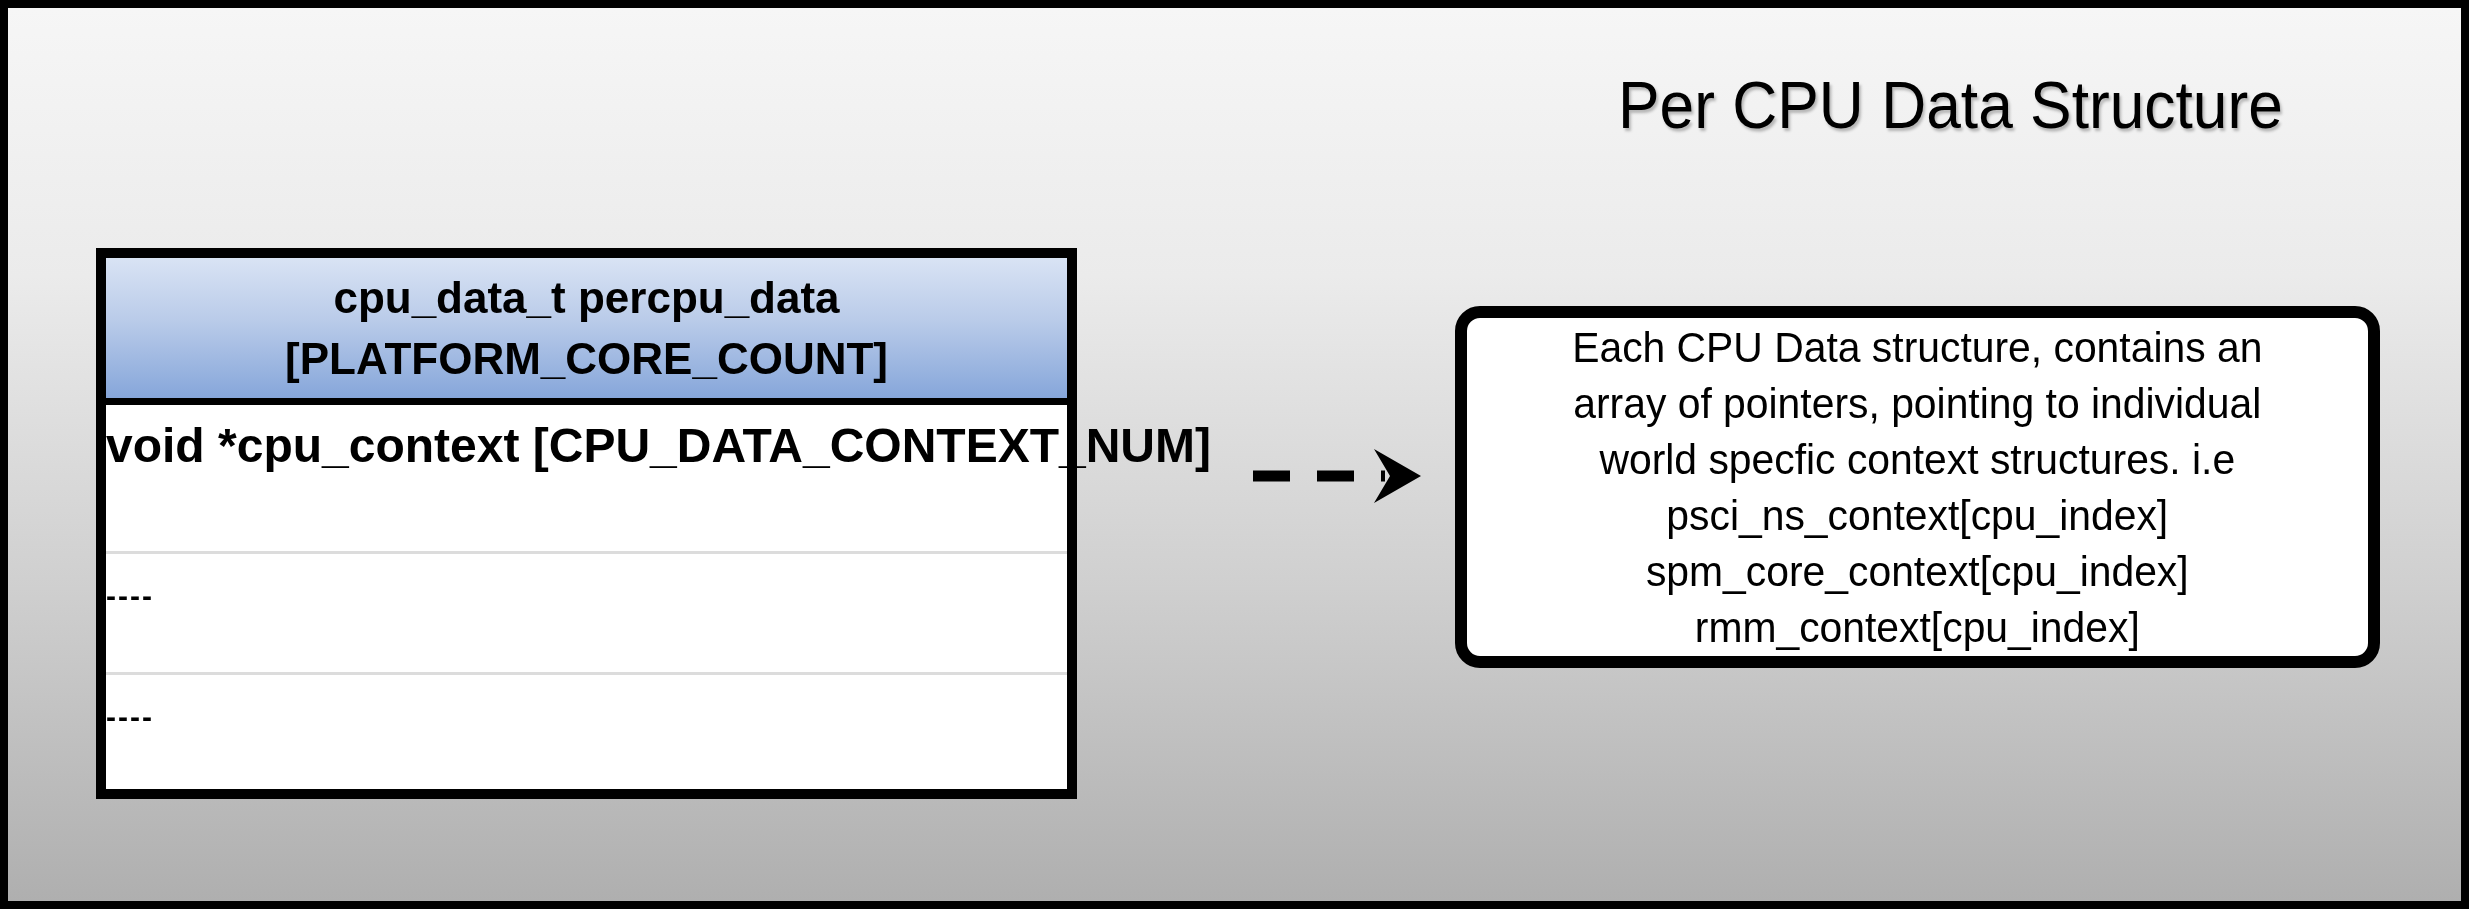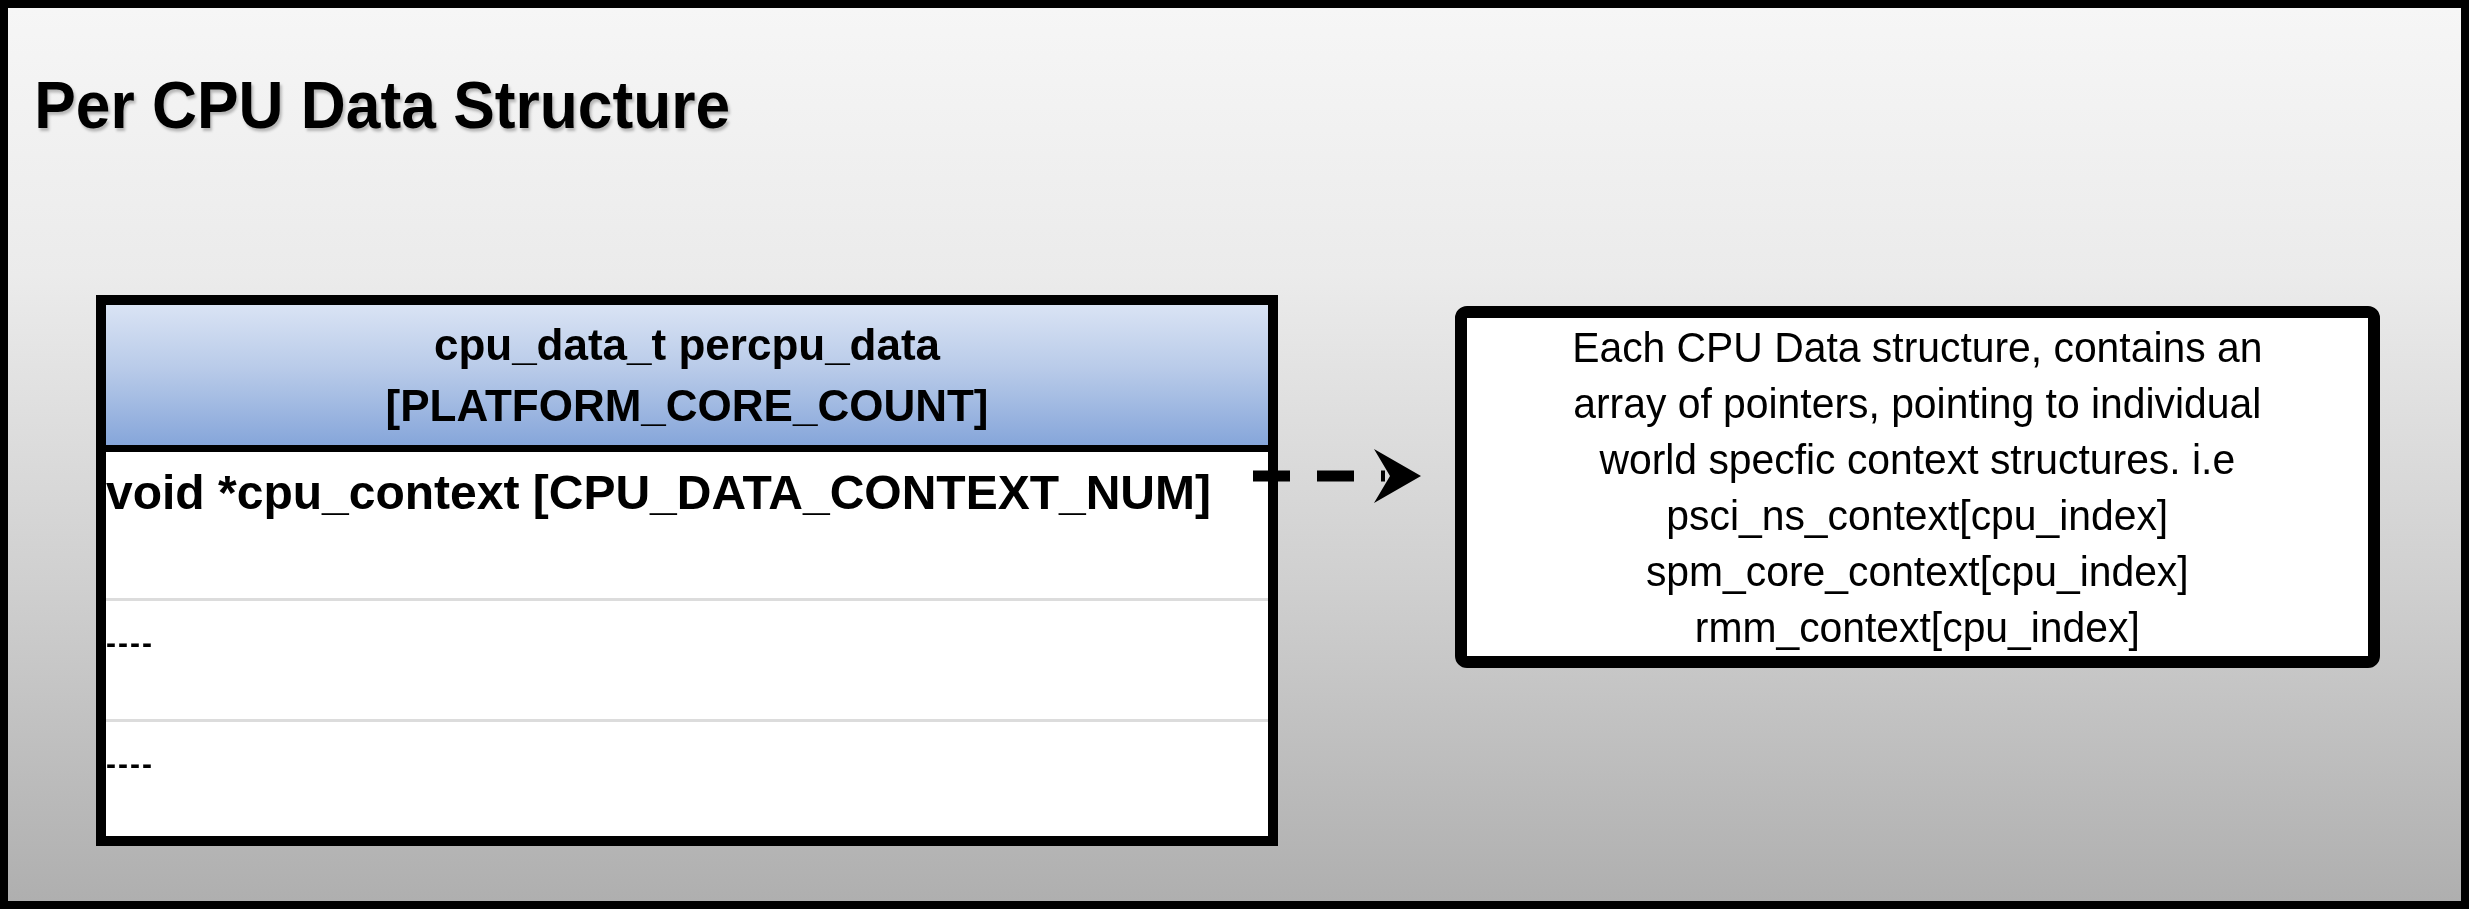--- a/index.html
+++ b/index.html
@@ -11,34 +11,33 @@
     background:linear-gradient(180deg, #f6f6f6 0%, #ebebeb 30%, #cfcfcf 65%, #afafaf 100%);
     font-family:"Liberation Sans", sans-serif;
     color:#000;
     overflow:hidden;
   }
   .condensed { display:inline-block; transform:scaleX(0.93); transform-origin:center; }
 
   
   .title {
     position:absolute; top:58px; left:0; width:2300px;
-    text-align:left;
-    font-size:67px; font-weight:bold;
+    text-align:right;
+    font-size:67px; font-weight:normal;
     text-shadow:2px 3px 3px rgba(0,0,0,0.25);
     white-space:nowrap;
   }
 
   
   .struct-table {
     position:absolute; left:88px; top:240px;
-    width:1182px; height:551px;
+    width:981px; height:551px;
     box-sizing:border-box;
     border:10px solid #000;
     background:#ffffff;
-    margin-top:47px;
   }
   .tbl-header {
     box-sizing:border-box;
     height:147px;
     border-bottom:7px solid #000;
     background:linear-gradient(180deg, #d9e3f4 0%, #b9cbe9 45%, #86a6da 100%);
     text-align:center;
     font-weight:bold;
     font-size:44px; line-height:61px;
     padding-top:9px;
@@ -65,21 +64,21 @@
 
   
   .arrow-svg { position:absolute; left:1245px; top:420px; width:185px; height:96px; }
 
   
   .callout {
     position:absolute; left:1447px; top:298px;
     width:925px; height:362px;
     box-sizing:border-box;
     border:12px solid #000;
-    border-radius:12px;
+    border-radius:25px;
     background:#ffffff;
     display:flex; align-items:center; justify-content:center;
   }
   .callout-text {
     text-align:center;
     font-size:43px; line-height:56px;
     transform:scaleX(0.95); transform-origin:center;
     white-space:nowrap;
   }
 </style>

